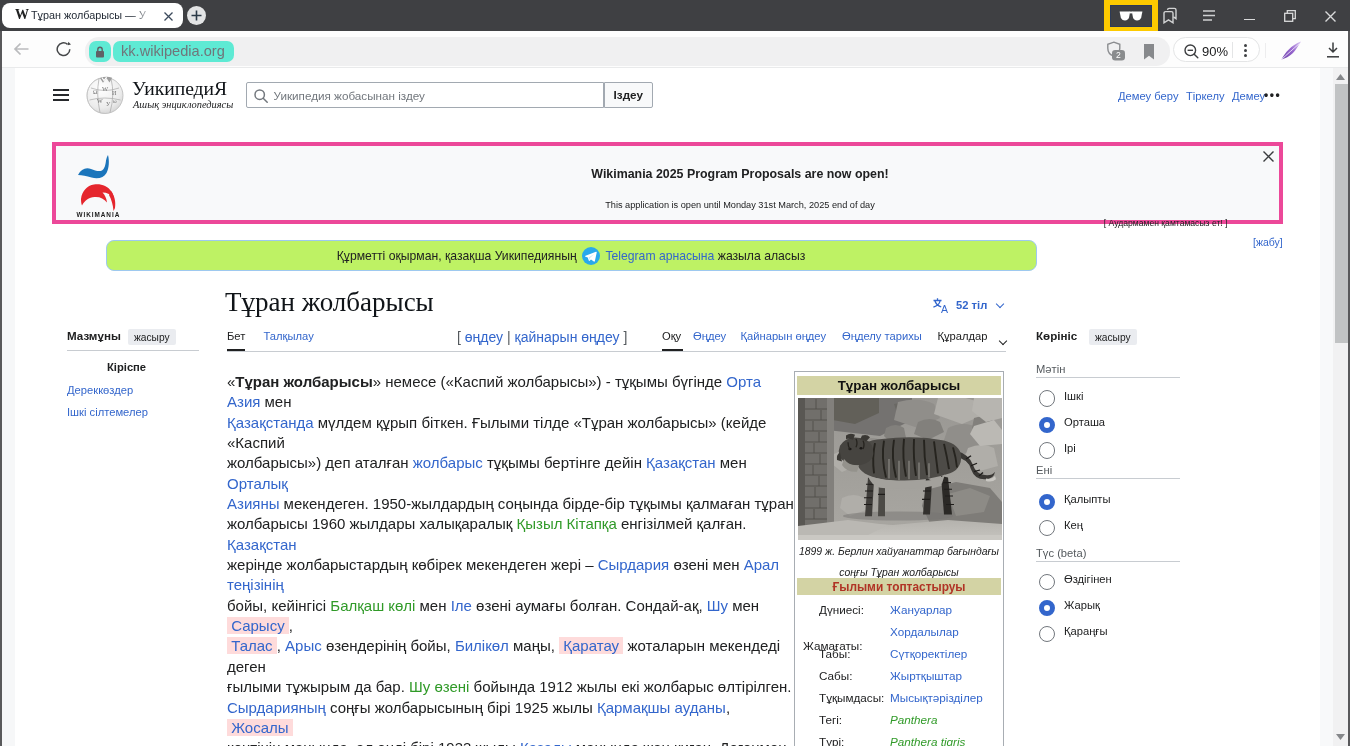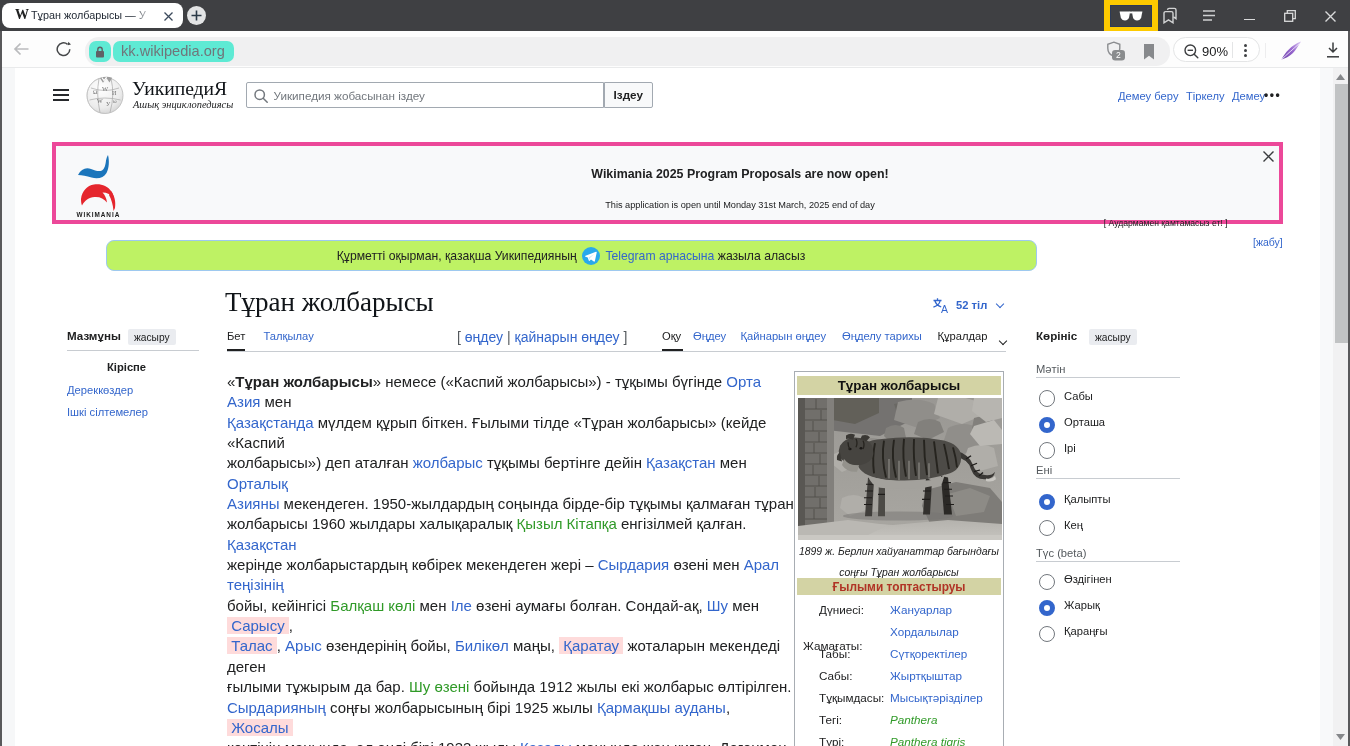--- a/index.html
+++ b/index.html
@@ -288,21 +288,21 @@
 <div class="sep abs" style="left:67px;top:350px;width:132px;"></div>
 <div class="abs" style="left:67px;top:361px;font-size:11.2px;font-weight:bold;color:#202122;padding-left:40px;">Кіріспе</div>
 <a class="abs" style="left:67px;top:384px;font-size:11.2px;">Дереккөздер</a>
 <a class="abs" style="left:67px;top:406px;font-size:11.2px;">Ішкі сілтемелер</a>
 
 <b class="abs" style="left:1036px;top:329px;font-size:11.6px;color:#202122;">Көрініс</b>
 <span class="chipbtn abs" style="left:1089px;top:329px;">жасыру</span>
 <div class="abs seclbl" style="left:1036px;top:363.4px;font-size:11.2px;">Мәтін</div>
 <div class="sep abs" style="left:1036px;top:377px;width:144px;"></div>
 <span class="radio abs" style="left:1038.5px;top:390.3px;"></span>
-<span class="abs albl" style="left:1064px;top:390px;">Сабы</span>
+<span class="abs albl" style="left:1064px;top:390px;">Ішкі</span>
 <span class="radio on abs" style="left:1038.5px;top:416.7px;"></span>
 <span class="abs albl" style="left:1064px;top:416.4px;">Орташа</span>
 <span class="radio abs" style="left:1038.5px;top:442.4px;"></span>
 <span class="abs albl" style="left:1064px;top:442px;">Ірі</span>
 <div class="abs seclbl" style="left:1036px;top:463.9px;font-size:11.2px;">Ені</div>
 <div class="sep abs" style="left:1036px;top:477.5px;width:144px;"></div>
 <span class="radio on abs" style="left:1038.5px;top:493.7px;"></span>
 <span class="abs albl" style="left:1064px;top:493.4px;">Қалыпты</span>
 <span class="radio abs" style="left:1038.5px;top:519.7px;"></span>
 <span class="abs albl" style="left:1064px;top:519.4px;">Кең</span>

